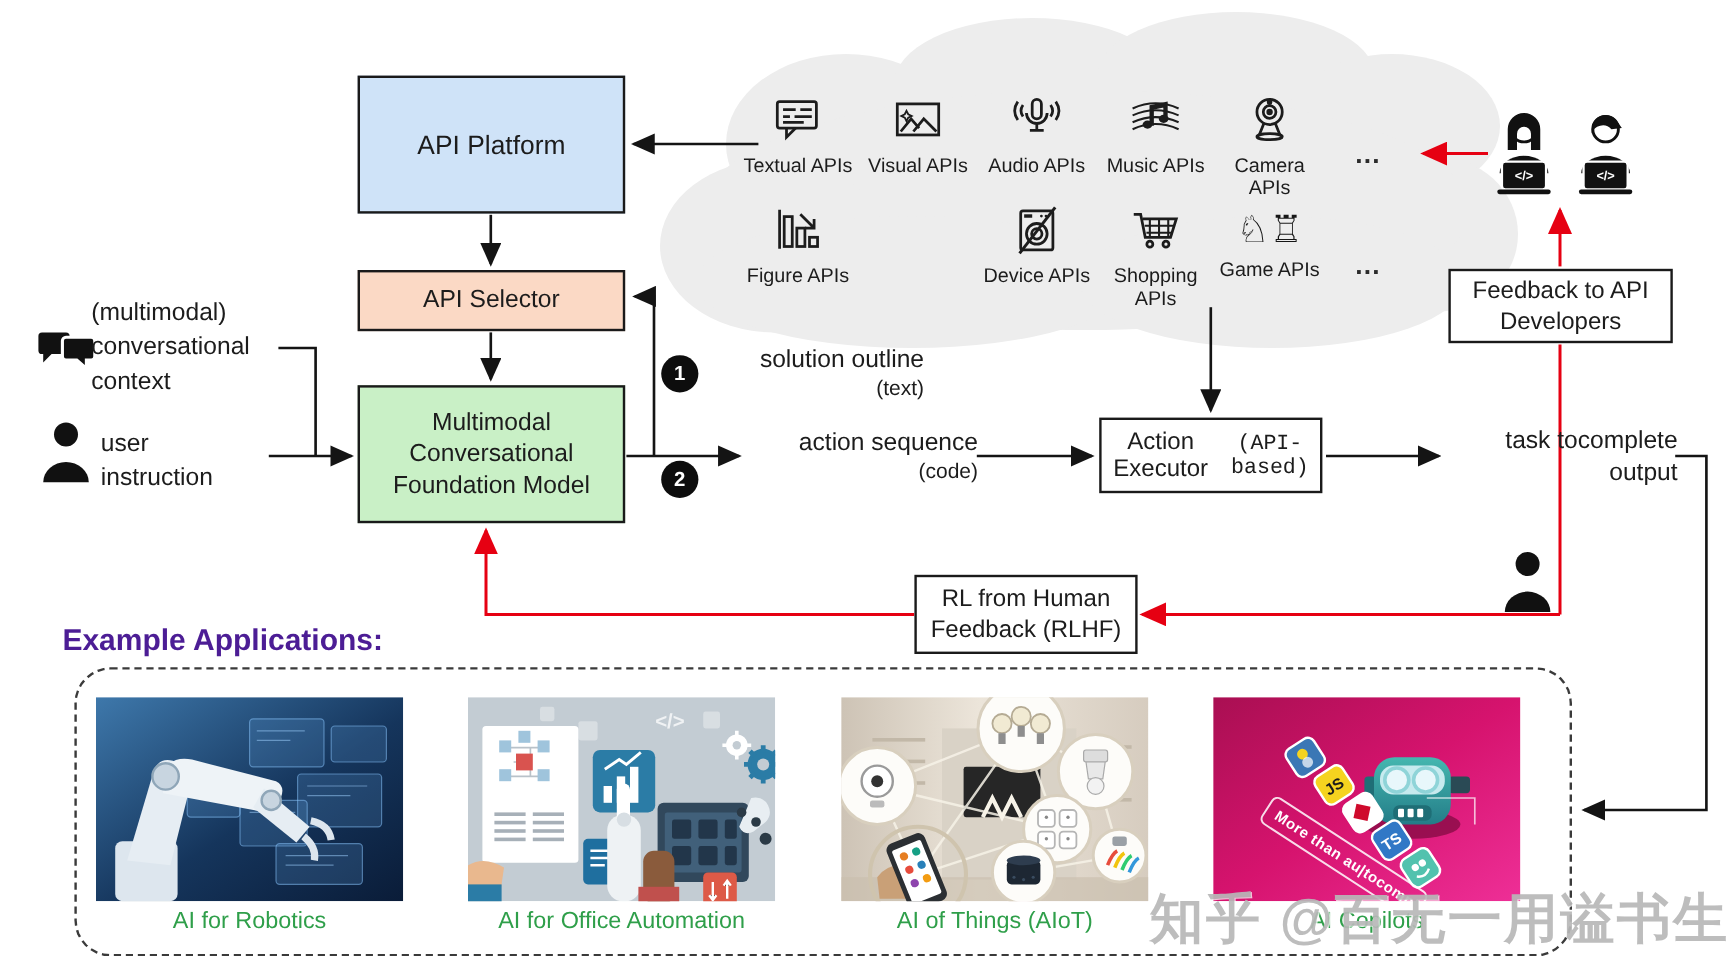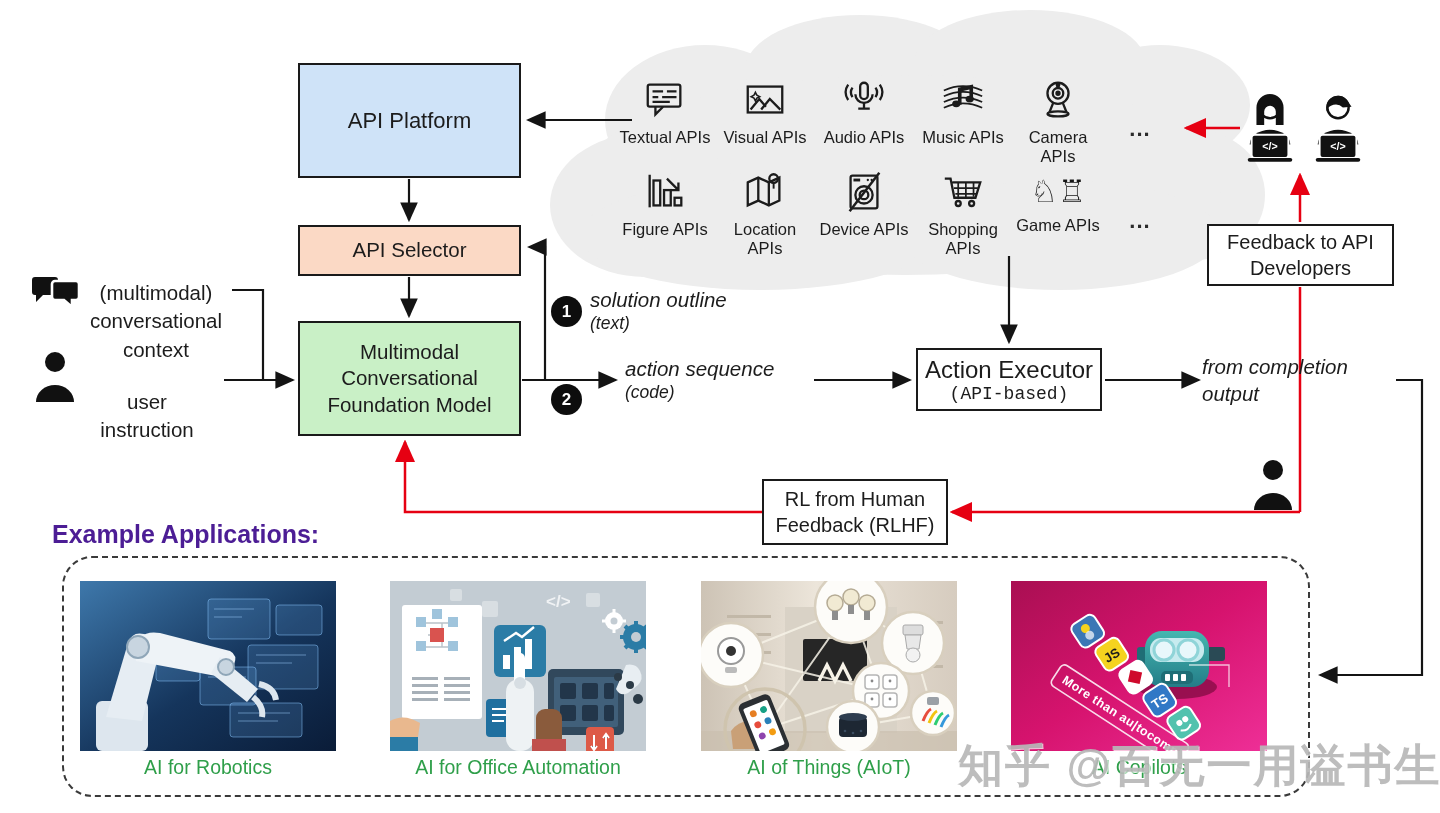--- a/index.html
+++ b/index.html
@@ -1,31 +1,31 @@
 <!DOCTYPE html>
 <html><head>
 <meta charset="utf-8">
 <style>
   html,body{margin:0;padding:0;background:#fff;}
   #canvas{position:relative;width:1440px;height:813px;background:#fff;overflow:hidden;
           font-family:"Liberation Sans","DejaVu Sans",sans-serif;color:#1c1c1c;}
   .box{position:absolute;border:2.4px solid #1a1a1a;background:#fff;display:flex;
-       flex-direction:column;align-items:center;justify-content:center;text-align:center;}
+       flex-direction:row;align-items:center;justify-content:center;text-align:center;}
   .box .t1{font-size:20.5px;line-height:1.3;}
   #overlay{position:absolute;left:0;top:0;pointer-events:none;z-index:3;}
   .cloud{position:absolute;left:0;top:0;z-index:1;} .z4{position:absolute;z-index:4;}
   .apicell{position:absolute;width:92px;text-align:center;z-index:4;}
   .apicell .lab{font-size:16.5px;line-height:1.15;margin-top:1px;}
   .dots{position:absolute;z-index:4;font-size:22px;font-weight:700;color:#2b2b2b;letter-spacing:1px;}
   .stepnum{position:absolute;z-index:5;width:31px;height:31px;border-radius:50%;background:#0d0d0d;
            color:#fff;font-weight:700;font-size:17px;display:flex;align-items:center;justify-content:center;}
-  .flowlabel{position:absolute;z-index:4;text-align:left;font-style:italic;}
+  .flowlabel{position:absolute;z-index:4;text-align:right;}
   .flowlabel .l1{font-size:20.5px;}
   .flowlabel .l2{font-size:17.5px;margin-top:1px;}
-  .sidetext{position:absolute;z-index:4;text-align:center;font-size:20.5px;line-height:1.38;margin-top:32px;}
+  .sidetext{position:absolute;z-index:4;text-align:left;font-size:20.5px;line-height:1.38;}
   .exheading{position:absolute;z-index:4;font-size:25px;font-weight:700;color:#4c1d95;}
   .dashedbox{position:absolute;z-index:2;border:2.2px dashed #3a3a3a;border-radius:30px;}
   .card{position:absolute;z-index:4;width:256px;text-align:center;}
   .card .img{width:256px;height:170px;overflow:hidden;display:block;}
   .card .cap{margin-top:5px;font-size:19.5px;color:#2f9f4a;}
   .watermark{position:absolute;z-index:9;font-size:45px;font-weight:700;color:#b8b8b8;opacity:.92;
              letter-spacing:2px;text-shadow:1px 1px 0 rgba(255,255,255,.8);white-space:nowrap;}
   svg text{font-family:"Liberation Sans","DejaVu Sans",sans-serif;}
   .chess{font-size:31px;line-height:46px;color:#161616;}
 </style>
@@ -85,21 +85,21 @@
 
   <div class="box" style="left:298px;top:225px;width:219px;height:47px;background:#fbd9c5;z-index:4;">
     <div class="t1">API Selector</div>
   </div>
 
   <div class="box" style="left:298px;top:321px;width:219px;height:111px;background:#c9f0c6;z-index:4;">
     <div class="t1" style="width:200px;">Multimodal Conversational Foundation Model</div>
   </div>
 
   <div class="box" style="left:916px;top:348px;width:182px;height:59px;z-index:4;">
-    <div style="font-size:24px;">Action Executor</div>
+    <div style="font-size:20px;">Action Executor</div>
     <div style="font-size:18px;font-family:Liberation Mono, monospace;">(API-based)</div>
   </div>
 
   <div class="box" style="left:762px;top:479px;width:182px;height:62px;z-index:4;text-align:center;">
     <div style="font-size:20px;line-height:1.3;width:170px;">RL from Human Feedback (RLHF)</div>
   </div>
 
   <div class="box" style="left:1207px;top:224px;width:183px;height:58px;z-index:4;">
     <div style="font-size:20px;line-height:1.3;width:176px;">Feedback to API Developers</div>
   </div>
@@ -170,29 +170,20 @@
   <div class="apicell" style="left:619px;top:169px;">
     <svg width="46" height="46" viewBox="0 0 48 48" fill="none" stroke="#1c1c1c" stroke-width="2.4">
       <path d="M8,6 V40"></path>
       <rect x="12" y="12" width="7" height="26"></rect>
       <rect x="23" y="22" width="7" height="16"></rect>
       <rect x="34" y="30" width="7" height="8"></rect>
       <path d="M26,10 l12,12 M38,14 v8 h-8"></path>
     </svg>
     <div class="lab">Figure APIs</div>
   </div>
-  <div class="apicell" style="left:719px;top:169px;">
-    <svg width="46" height="46" viewBox="0 0 48 48" fill="none" stroke="#1c1c1c" stroke-width="2.4">
-      <path d="M6,14 L17,9 L28,14 L39,9 V33 L28,38 L17,33 L6,38 Z"></path>
-      <path d="M17,9 V33 M28,14 V38"></path>
-      <circle cx="33" cy="10" r="4.5"></circle>
-      <path d="M33,14.5 l0,6" stroke-width="2"></path>
-    </svg>
-    <div class="lab">Location APIs</div>
-  </div>
   <div class="apicell" style="left:818px;top:169px;">
     <svg width="46" height="46" viewBox="0 0 48 48" fill="none" stroke="#1c1c1c" stroke-width="2.4">
       <rect x="10" y="7" width="28" height="34" rx="2"></rect>
       <rect x="13" y="10" width="7" height="3" fill="#1c1c1c" stroke="none"></rect>
       <circle cx="28" cy="11.5" r="1.2" fill="#1c1c1c" stroke="none"></circle>
       <circle cx="32" cy="11.5" r="1.2" fill="#1c1c1c" stroke="none"></circle>
       <circle cx="24" cy="27" r="9"></circle>
       <circle cx="24" cy="27" r="4.5"></circle>
       <path d="M40,4 L9,44" stroke-width="2.6"></path>
     </svg>
@@ -234,21 +225,21 @@
   <div class="flowlabel" style="left:590px;top:288px;width:180px;">
     <div class="l1">solution outline</div>
     <div class="l2">(text)</div>
   </div>
   <div class="stepnum" style="left:551px;top:384px;">2</div>
   <div class="flowlabel" style="left:625px;top:357px;width:190px;">
     <div class="l1">action sequence</div>
     <div class="l2">(code)</div>
   </div>
   <div class="flowlabel" style="left:1202px;top:354px;width:196px;">
-    <div class="l1" style="line-height:1.3;">from completion output</div>
+    <div class="l1" style="line-height:1.3;">task tocomplete output</div>
   </div>
 
   <svg class="z4" style="left:1252px;top:458px;" width="42" height="52">
     <circle cx="21" cy="12" r="10" fill="#111"></circle>
     <path d="M2,52 a19,17 0 0 1 38,0 Z" fill="#111"></path>
   </svg>
 
   <div class="exheading" style="left:52px;top:520px;">Example Applications:</div>
   <div class="dashedbox" style="left:62px;top:556px;width:1244px;height:237px;"></div>
 

